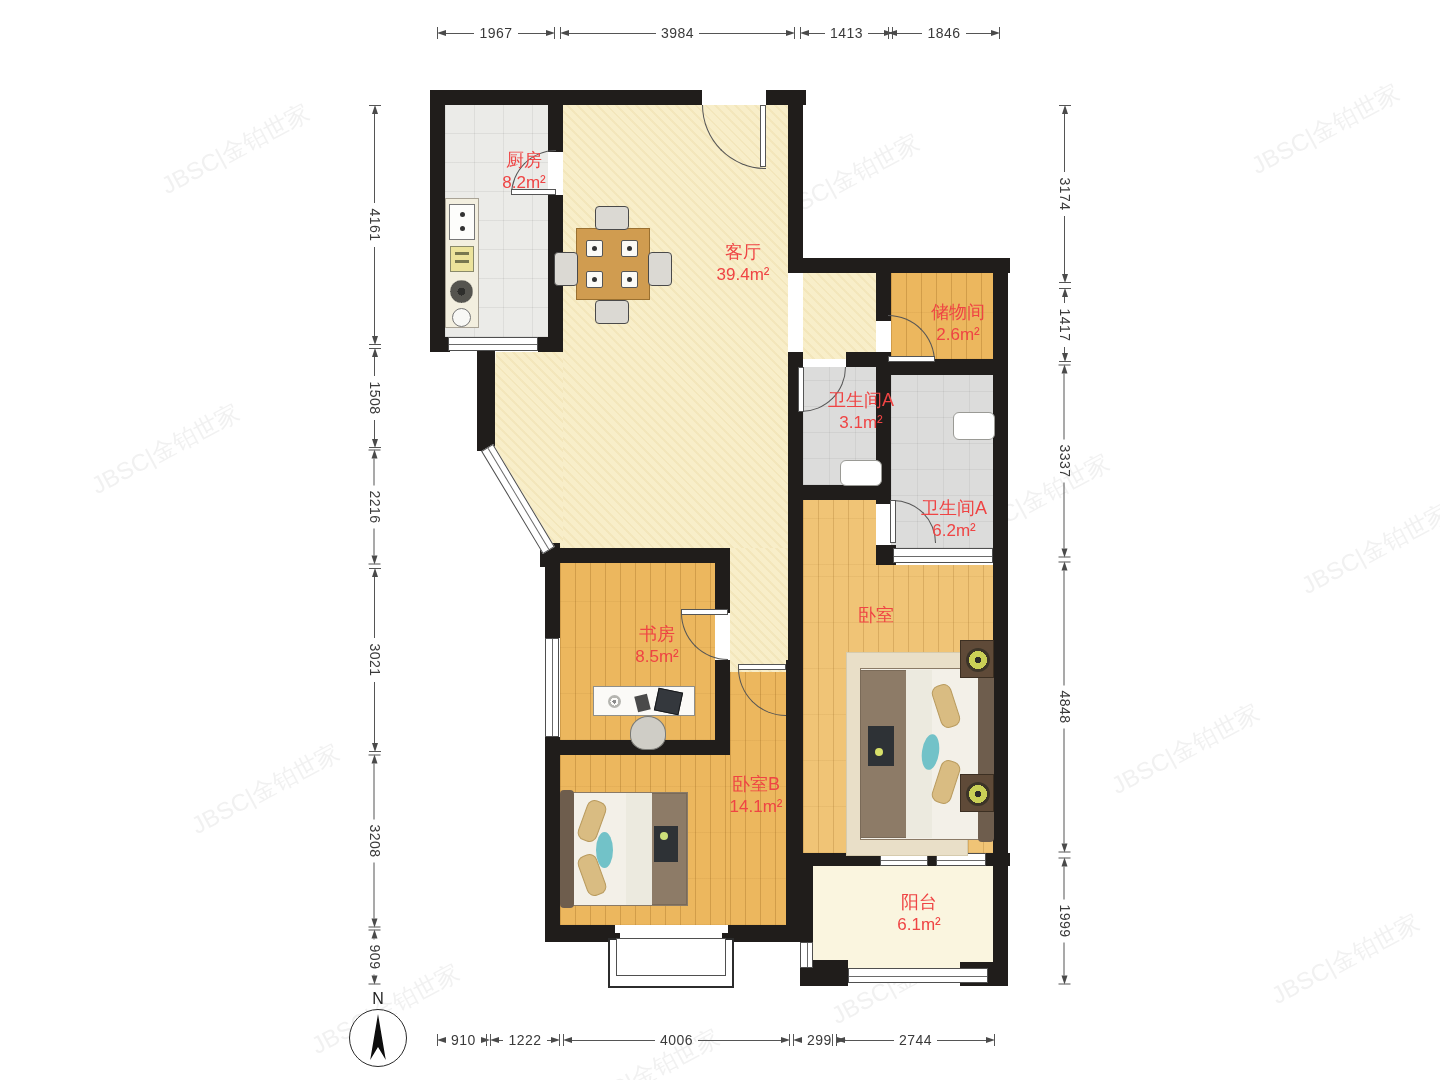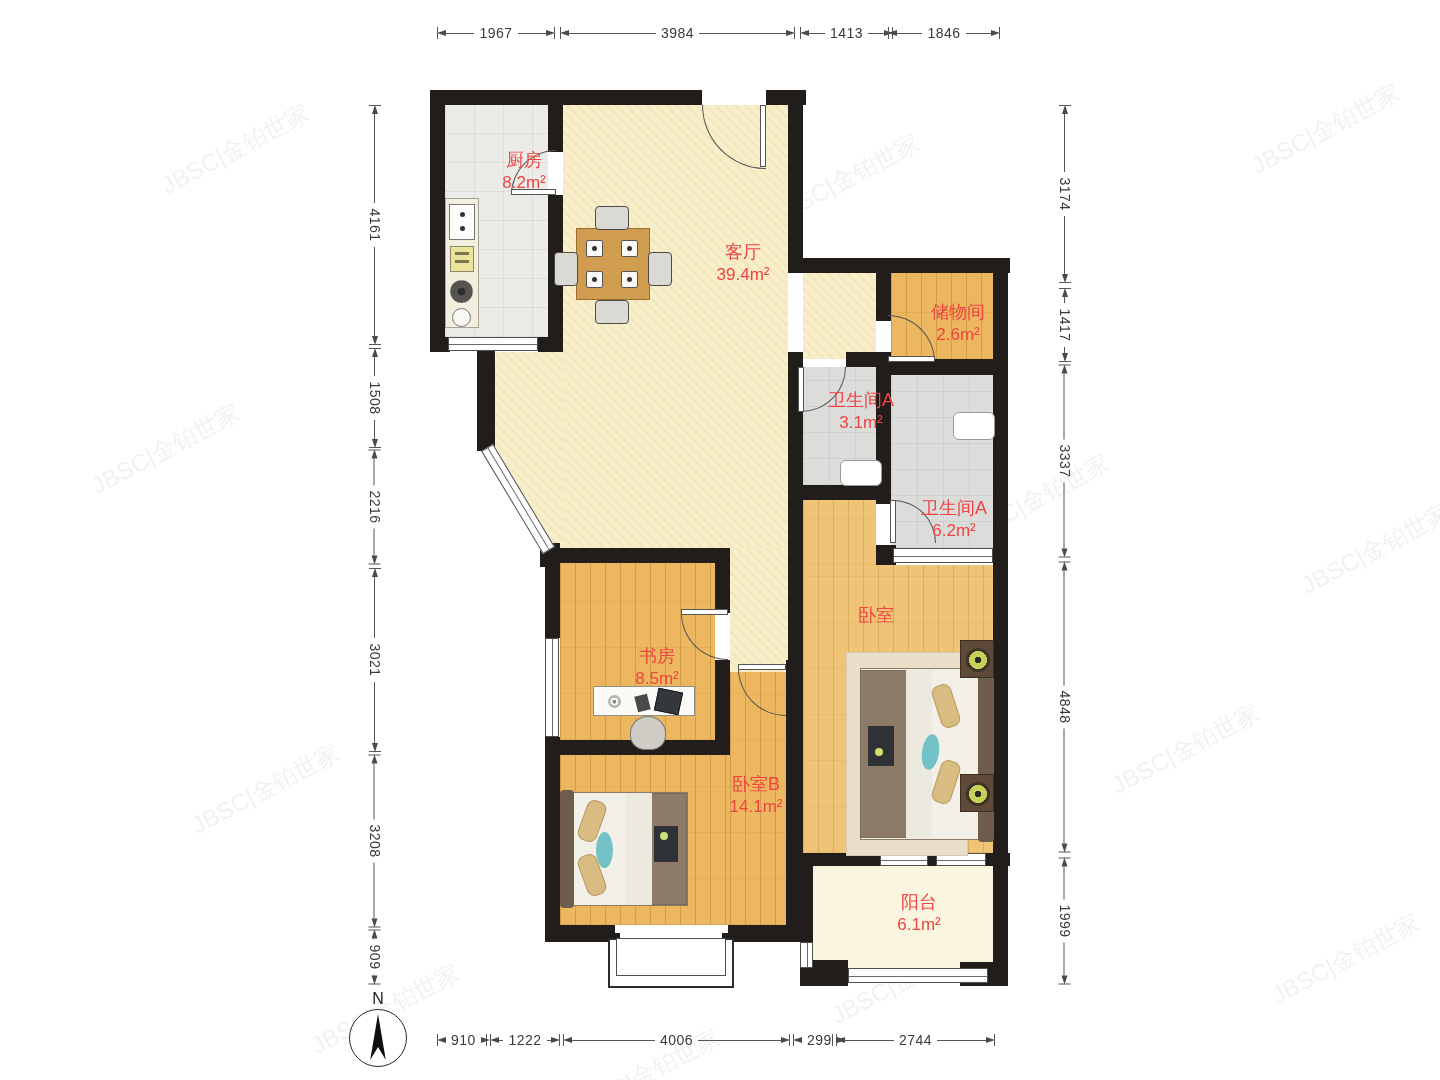--- a/index.html
+++ b/index.html
@@ -236,21 +236,21 @@
       <div class="ra">2.6m²</div>
   </div>
   <div class="room-label" style="left:845px;top:388px">
     <div class="rn">卫生间A</div>
       <div class="ra">3.1m²</div>
   </div>
   <div class="room-label" style="left:938px;top:496px">
     <div class="rn">卫生间A</div>
       <div class="ra">6.2m²</div>
   </div>
-  <div class="room-label" style="left:641px;top:644px">
+  <div class="room-label" style="left:641px;top:622px">
     <div class="rn">书房</div>
       <div class="ra">8.5m²</div>
   </div>
   <div class="room-label" style="left:860px;top:603px">
     <div class="rn">卧室</div>
       <div class="ra"></div>
   </div>
   <div class="room-label" style="left:740px;top:772px">
     <div class="rn">卧室B</div>
       <div class="ra">14.1m²</div>

